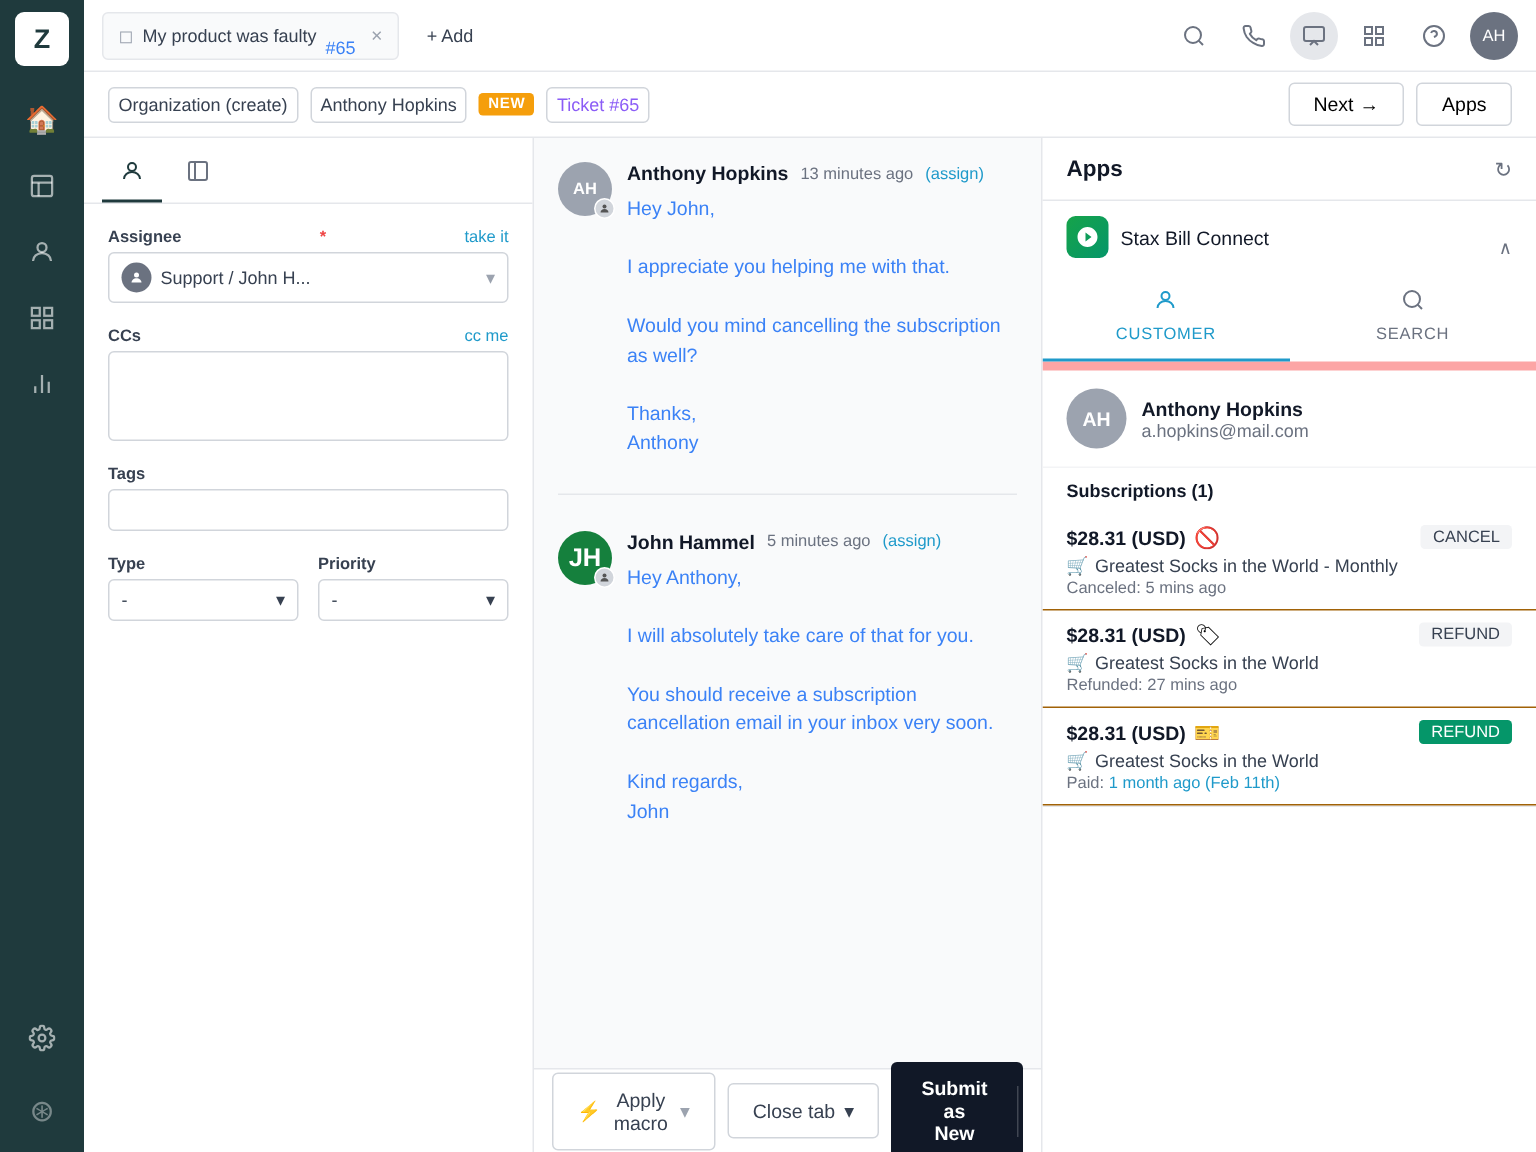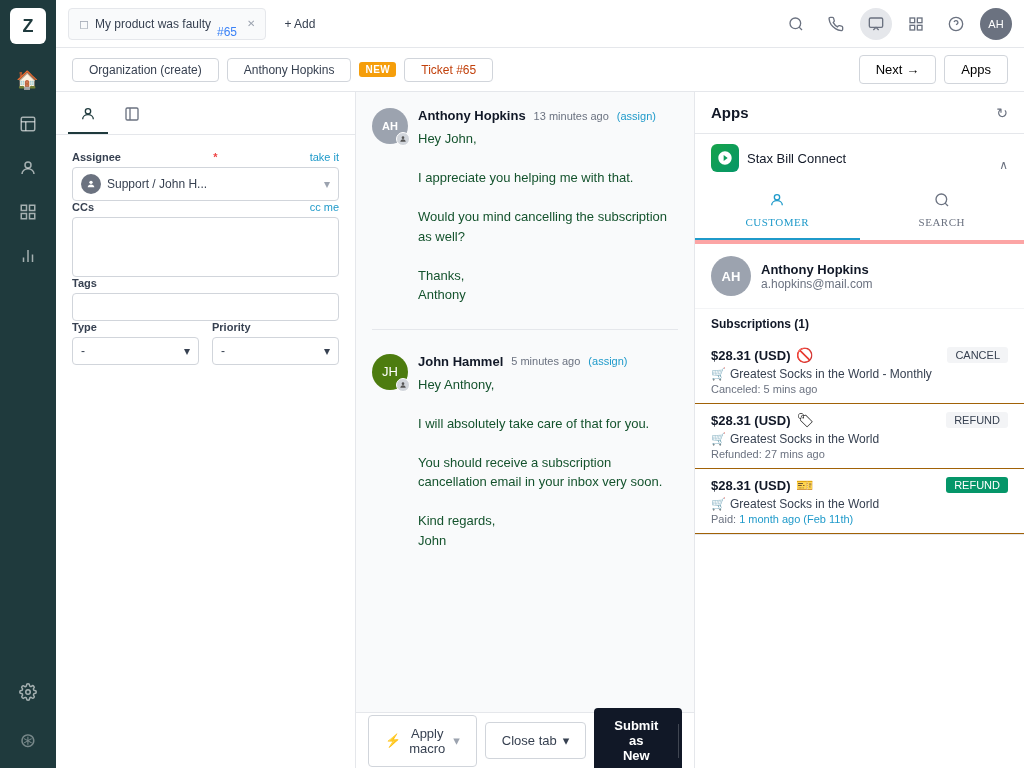--- a/index.html
+++ b/index.html
@@ -95,39 +95,39 @@
     .secondbar {
       background: white;
       border-bottom: 1px solid #e5e7eb;
       display: flex;
       align-items: center;
       height: 44px;
       padding: 0 16px;
       gap: 8px;
     }
     .breadcrumb-tab {
-      padding: 4px 16px;
+      padding: 4px 6px;
       border-radius: 4px;
       border: 1px solid #d1d5db;
       font-size: 12px;
       color: #374151;
       cursor: pointer;
       background: white;
     }
     .new-badge {
       background: #f59e0b;
       color: white;
       font-size: 10px;
       font-weight: bold;
       padding: 2px 6px;
       border-radius: 3px;
       letter-spacing: 0.5px;
     }
     .breadcrumb-tab.ticket {
-      color: #c2410c;
+      color: #8b5cf6;
     }
     .secondbar-spacer { flex: 1; }
     .next-btn {
       display: flex; align-items: center; gap: 4px;
       padding: 6px 16px;
       border: 1px solid #d1d5db;
       border-radius: 4px;
       cursor: pointer;
       background: white;
       font-size: 13px;
@@ -184,21 +184,21 @@
       display: flex;
       align-items: center;
       justify-content: space-between;
     }
     .field-label .action-link {
       color: #1f9aca;
       font-weight: 400;
       cursor: pointer;
       font-size: 11px;
     }
-    .field-group { margin-bottom: 0; }
+    .field-group { margin-bottom: 16px; }
     .assignee-select {
       display: flex; align-items: center; gap: 6px;
       border: 1px solid #d1d5db;
       border-radius: 4px;
       padding: 6px 8px;
       cursor: pointer;
       background: white;
       width: 100%;
       font-size: 12px;
       color: #374151;
@@ -275,21 +275,21 @@
     }
     .msg-content { flex: 1; }
     .msg-header {
       display: flex; align-items: center; gap: 8px; margin-bottom: 6px;
     }
     .msg-author { font-weight: 600; font-size: 13px; color: #111827; }
     .msg-time { font-size: 11px; color: #6b7280; }
     .msg-assign { font-size: 11px; color: #1f9aca; cursor: pointer; }
     .msg-body {
       font-size: 13px;
-      color: #14532d;
+      color: #3b82f6;
       line-height: 1.5;
     }
     .msg-divider {
       border: none;
       border-top: 1px solid #e5e7eb;
       margin: 8px 0;
     }
 
     
     .bottom-bar {
@@ -383,22 +383,21 @@
       background: linear-gradient(135deg, #16a34a, #059669);
       display: flex; align-items: center; justify-content: center;
       color: white; font-size: 14px;
     }
     .app-name { font-size: 13px; font-weight: 500; color: #111827; }
     .collapse-icon { color: #6b7280; font-size: 12px; }
 
     
     .right-tabs {
       display: flex;
-      border-bottom: 4px solid #fca5a5;
-      font-family: Liberation Serif, serif;
+      border-bottom: 6px solid #fca5a5;
     }
     .right-tab {
       flex: 1;
       display: flex; flex-direction: column; align-items: center; gap: 4px;
       padding: 10px 8px;
       cursor: pointer;
       color: #6b7280;
       font-size: 11px;
       font-weight: 500;
       text-transform: uppercase;
@@ -674,21 +673,21 @@
               Would you mind cancelling the subscription as well?<br><br>
               Thanks,<br>
               Anthony
             </div>
           </div>
         </div>
 
         <hr class="msg-divider">
 
         <div class="message-block">
-          <div class="msg-avatar msg-avatar-agent" style="background:#4d7c0f; font-size:13px; font-weight:normal;">
+          <div class="msg-avatar msg-avatar-agent" style="background:#15803d; font-size:17px; font-weight:bold;">
             JH
             <div class="msg-avatar-badge">
               <svg width="8" height="8" viewBox="0 0 24 24" fill="#555">
                   <circle cx="12" cy="8" r="4"></circle>
                   <path d="M4 20c0-4 3.6-7 8-7s8 3 8 7"></path>
                 </svg>
             </div>
           </div>
           <div class="msg-content">
             <div class="msg-header">

